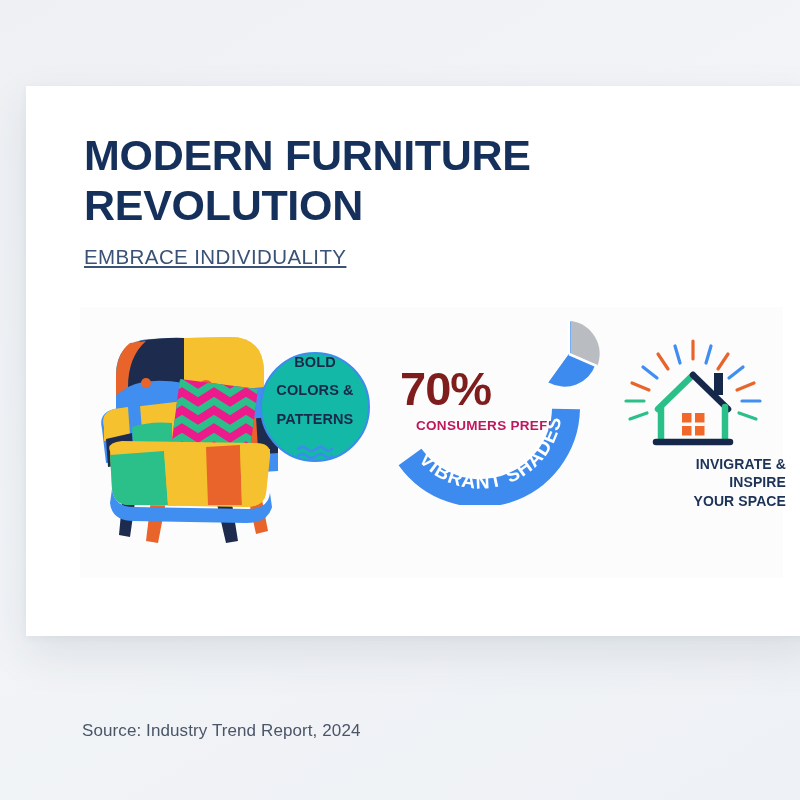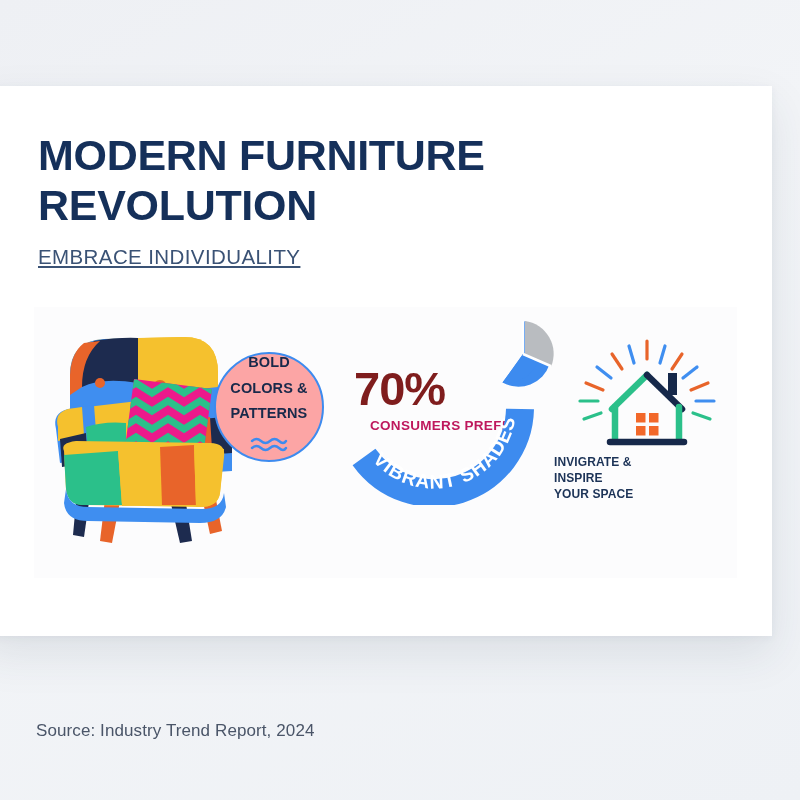--- a/index.html
+++ b/index.html
@@ -11,20 +11,21 @@
     height: 800px;
     overflow: hidden;
     background: linear-gradient(150deg, #eef0f4 0%, #f2f4f7 45%, #eef1f5 100%);
     font-family: "Liberation Sans", sans-serif;
     -webkit-font-smoothing: antialiased;
   }
   .stage {
     position: relative;
     width: 752px;
     height: 800px;
+    margin-left: 46px;
   }
 
   
   .slide-card {
     position: absolute;
     left: -20px;
     top: 86px;
     width: 792px;
     height: 550px;
     background: #ffffff;
@@ -80,26 +81,25 @@
 
   
   .badge-circle {
     position: absolute;
     left: 0;
     top: 0;
     width: 106px;
     height: 106px;
     border: 2px solid #3d8bef;
     border-radius: 50%;
-    background: #fca5a5;
+    background: #14b8a6;
     display: flex;
     flex-direction: column;
     align-items: center;
-    justify-content: flex-start;
-    gap: 8px;
+    justify-content: space-between;
   }
   .badge-text {
     font-size: 14.5px;
     font-weight: bold;
     line-height: 1.22;
     color: #18294a;
     text-align: center;
     text-transform: uppercase;
     letter-spacing: 0.1px;
   }
@@ -154,22 +154,22 @@
     position: absolute;
     left: 18px;
     top: 0;
     line-height: 0;
   }
   .house-caption {
     position: absolute;
     left: 0;
     top: 118px;
     width: 186px;
-    text-align: left;
-    font-size: 12px;
+    text-align: right;
+    font-size: 14px;
     font-weight: bold;
     line-height: 1.32;
     color: #1c3357;
     text-transform: uppercase;
     letter-spacing: 0.1px;
   }
 
   
   .chair-illo { line-height: 0; }
 

